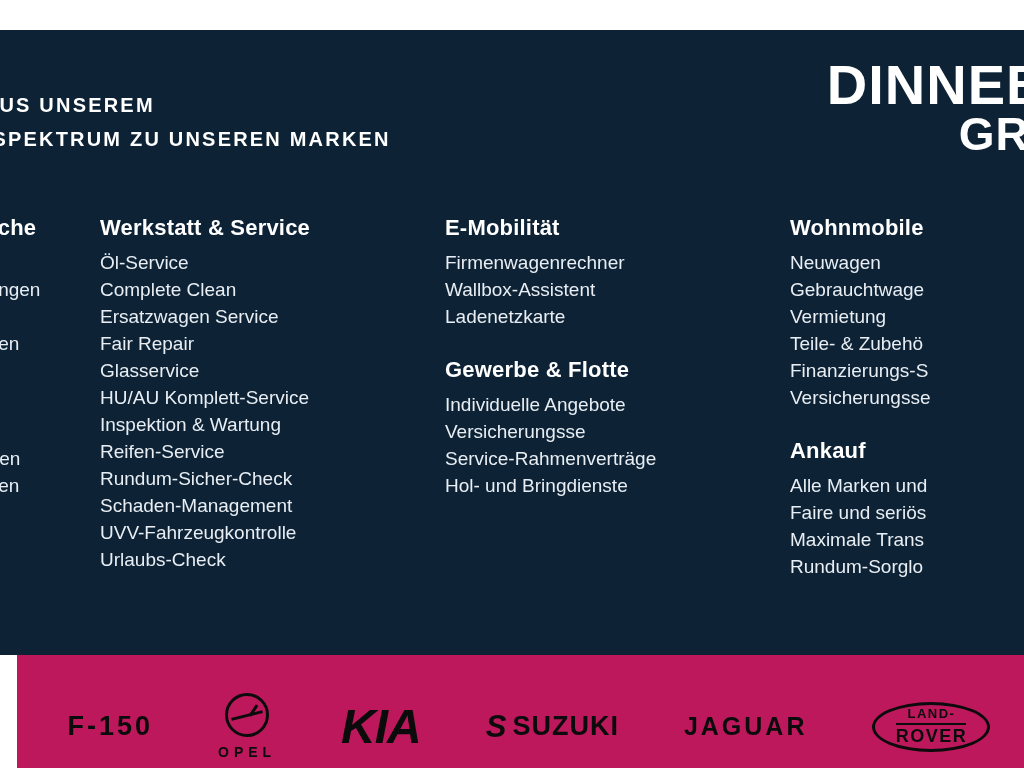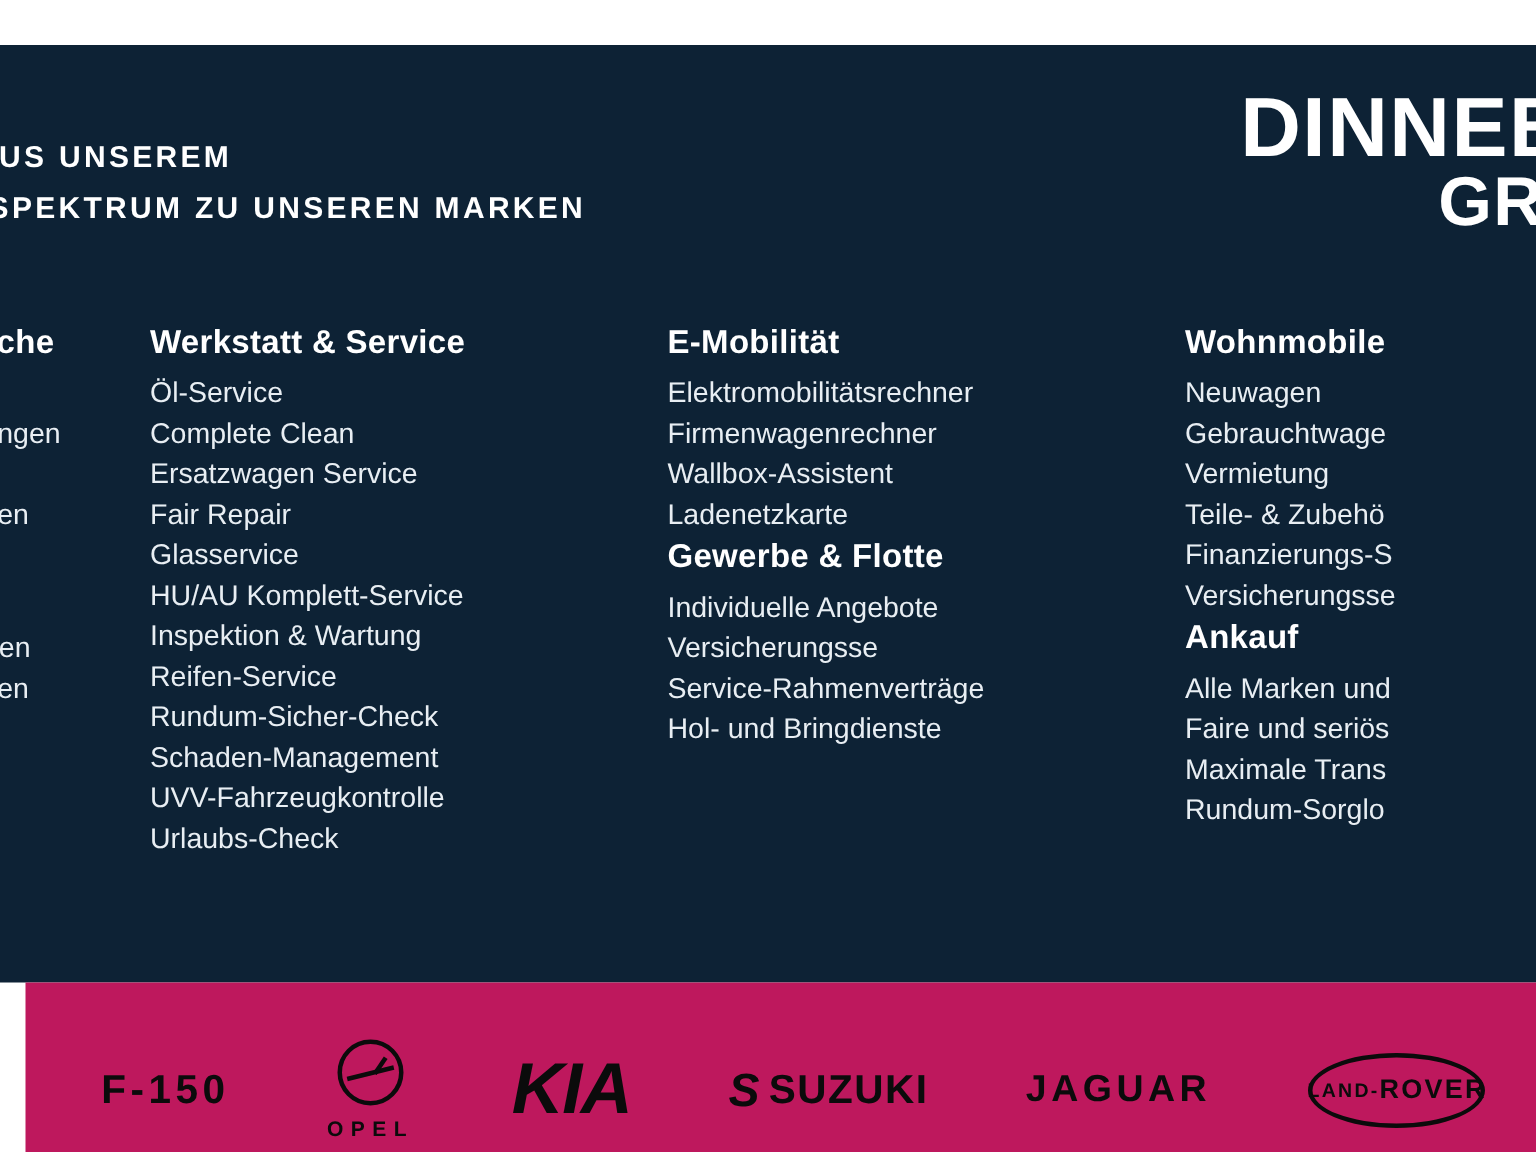--- a/index.html
+++ b/index.html
@@ -67,21 +67,21 @@
   .col-4 { width: 278px; }
 
   .col h3 {
     color: #ffffff;
     font-size: 22px;
     font-weight: 700;
     letter-spacing: 0.2px;
     margin-bottom: 9px;
     white-space: nowrap;
   }
-  .col h3.sub-gap { }
+  .col h3.sub-gap { margin-top: 26px; }
   .col ul { list-style: none; }
   .col li {
     color: #e8eef3;
     font-size: 19px;
     font-weight: 400;
     line-height: 1.42;
     white-space: nowrap;
   }
   .logos {
     position: absolute;
@@ -153,21 +153,21 @@
   }
   .logo-jaguar {
     font-size: 25px;
     font-weight: 700;
     letter-spacing: 3px;
   }
   .logo-landrover {
     width: 118px; height: 50px;
     border: 3px solid #0b0b0b;
     border-radius: 50%;
-    display: flex; flex-direction: row;
+    display: flex; flex-direction: column;
     align-items: center; justify-content: center;
     line-height: 1.05;
   }
   .logo-landrover .lr1 { font-size: 13px; font-weight: 700; letter-spacing: 1.5px; }
   .logo-landrover .lr-line { width: 70px; height: 2px; background: #0b0b0b; margin: 2px 0; }
   .logo-landrover .lr2 { font-size: 18px; font-weight: 700; letter-spacing: 1.5px; }
 </style>
 </head>
 <body>
 
@@ -222,21 +222,20 @@
           <li>Rundum-Sicher-Check</li>
           <li>Schaden-Management</li>
           <li>UVV-Fahrzeugkontrolle</li>
           <li>Urlaubs-Check</li>
         </ul>
       </div>
 
       <div class="col col-3">
         <h3>E-Mobilität</h3>
         <ul>
-          <li>Elektromobilitätsrechner</li>
           <li>Firmenwagenrechner</li>
           <li>Wallbox-Assistent</li>
           <li>Ladenetzkarte</li>
         </ul>
         <h3 class="sub-gap">Gewerbe &amp; Flotte</h3>
         <ul>
           <li>Individuelle Angebote</li>
           <li>Versicherungsse</li>
           <li>Service-Rahmenverträge</li>
           <li>Hol- und Bringdienste</li>

